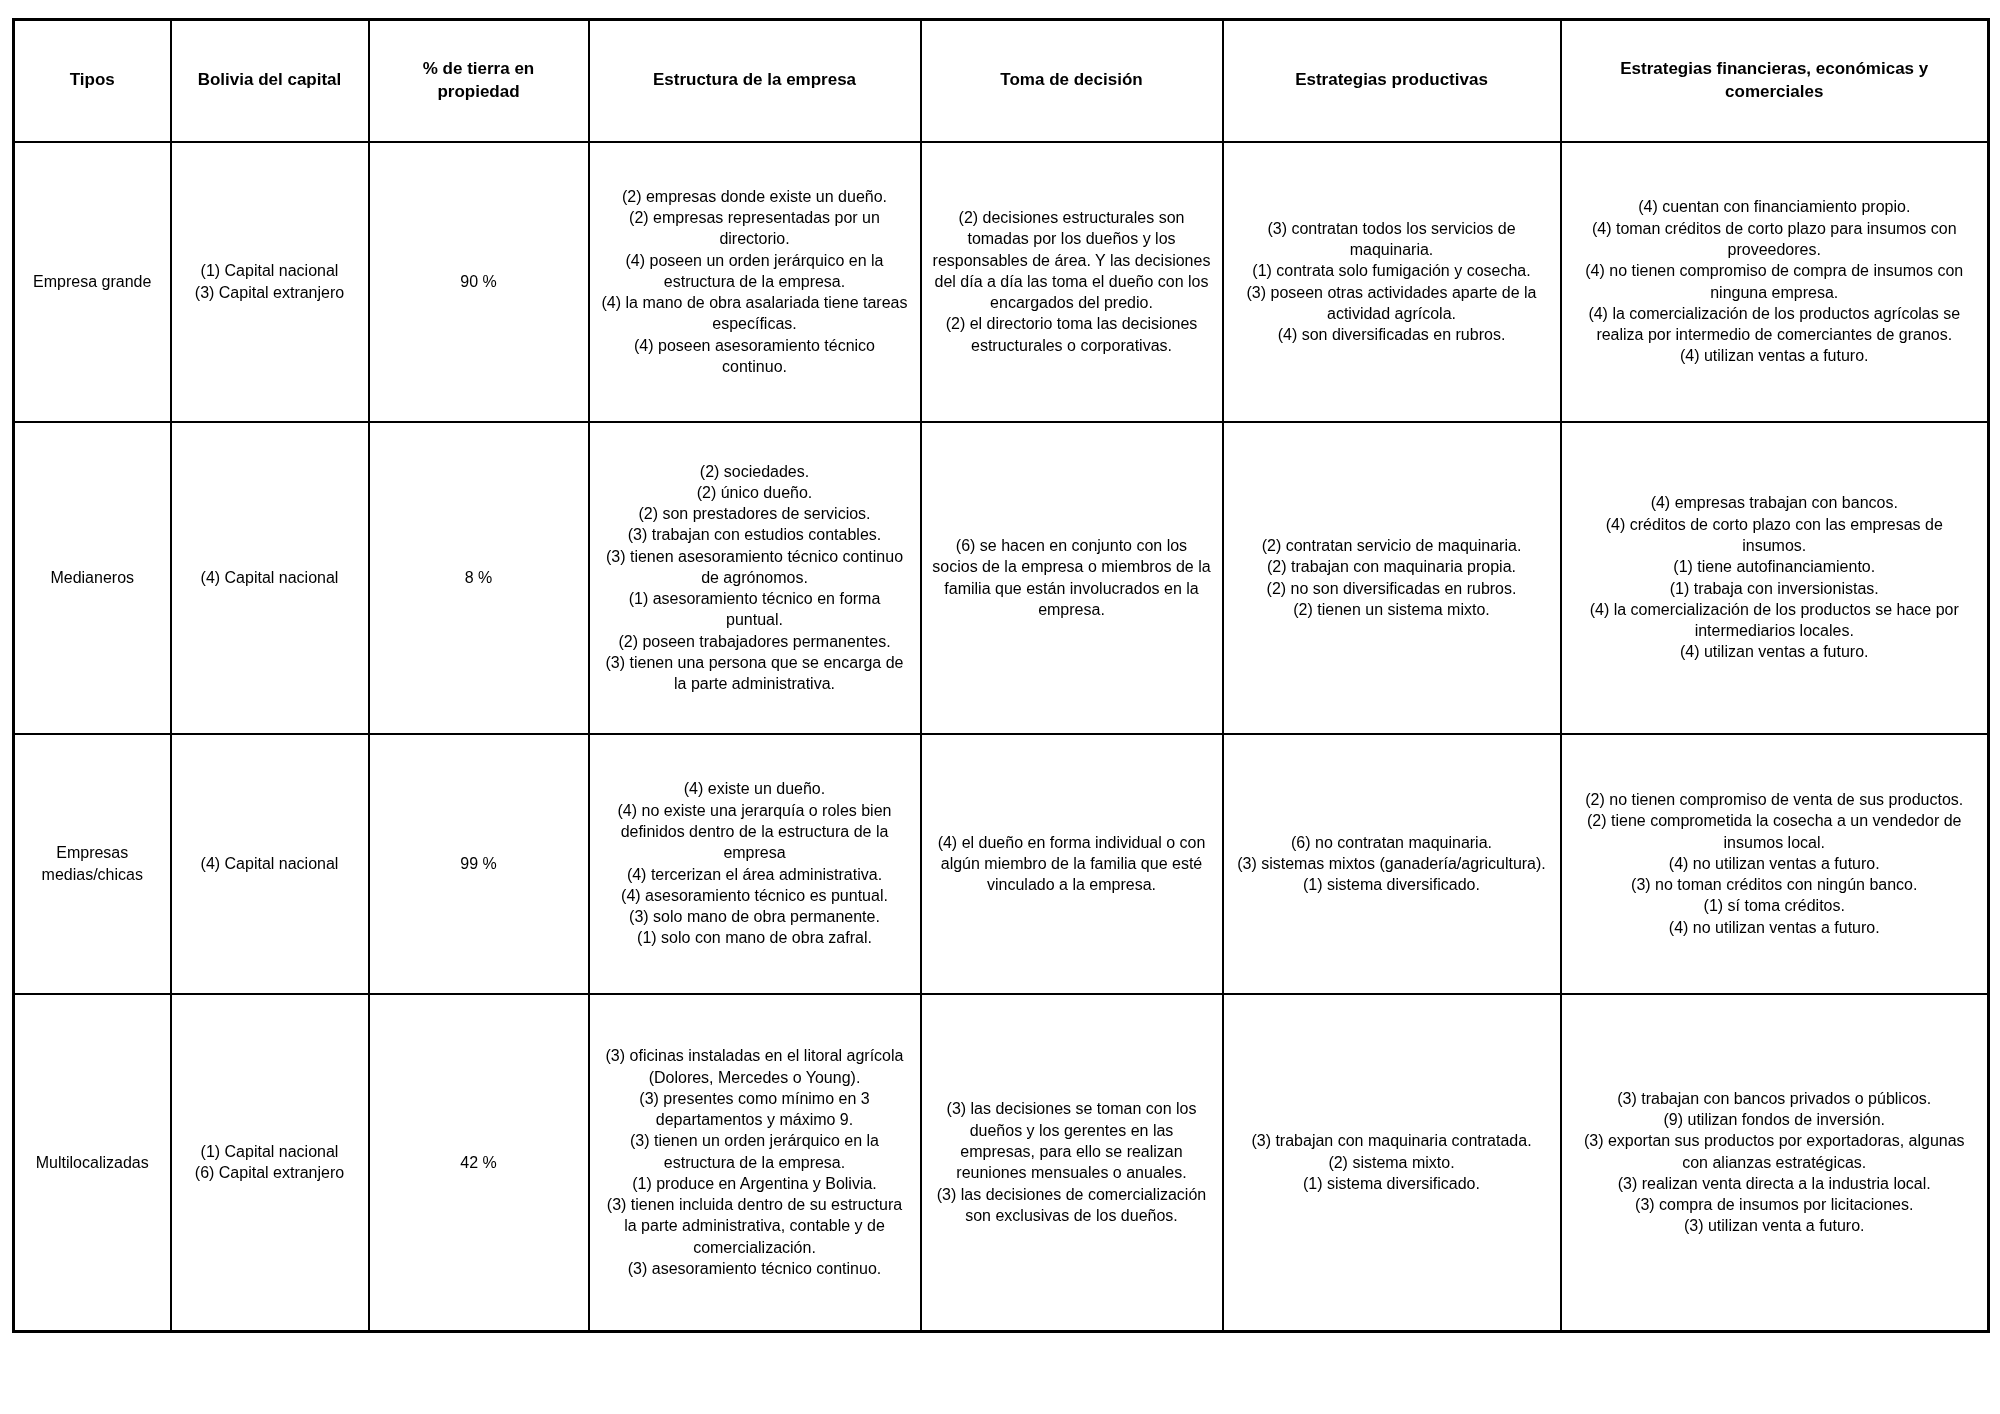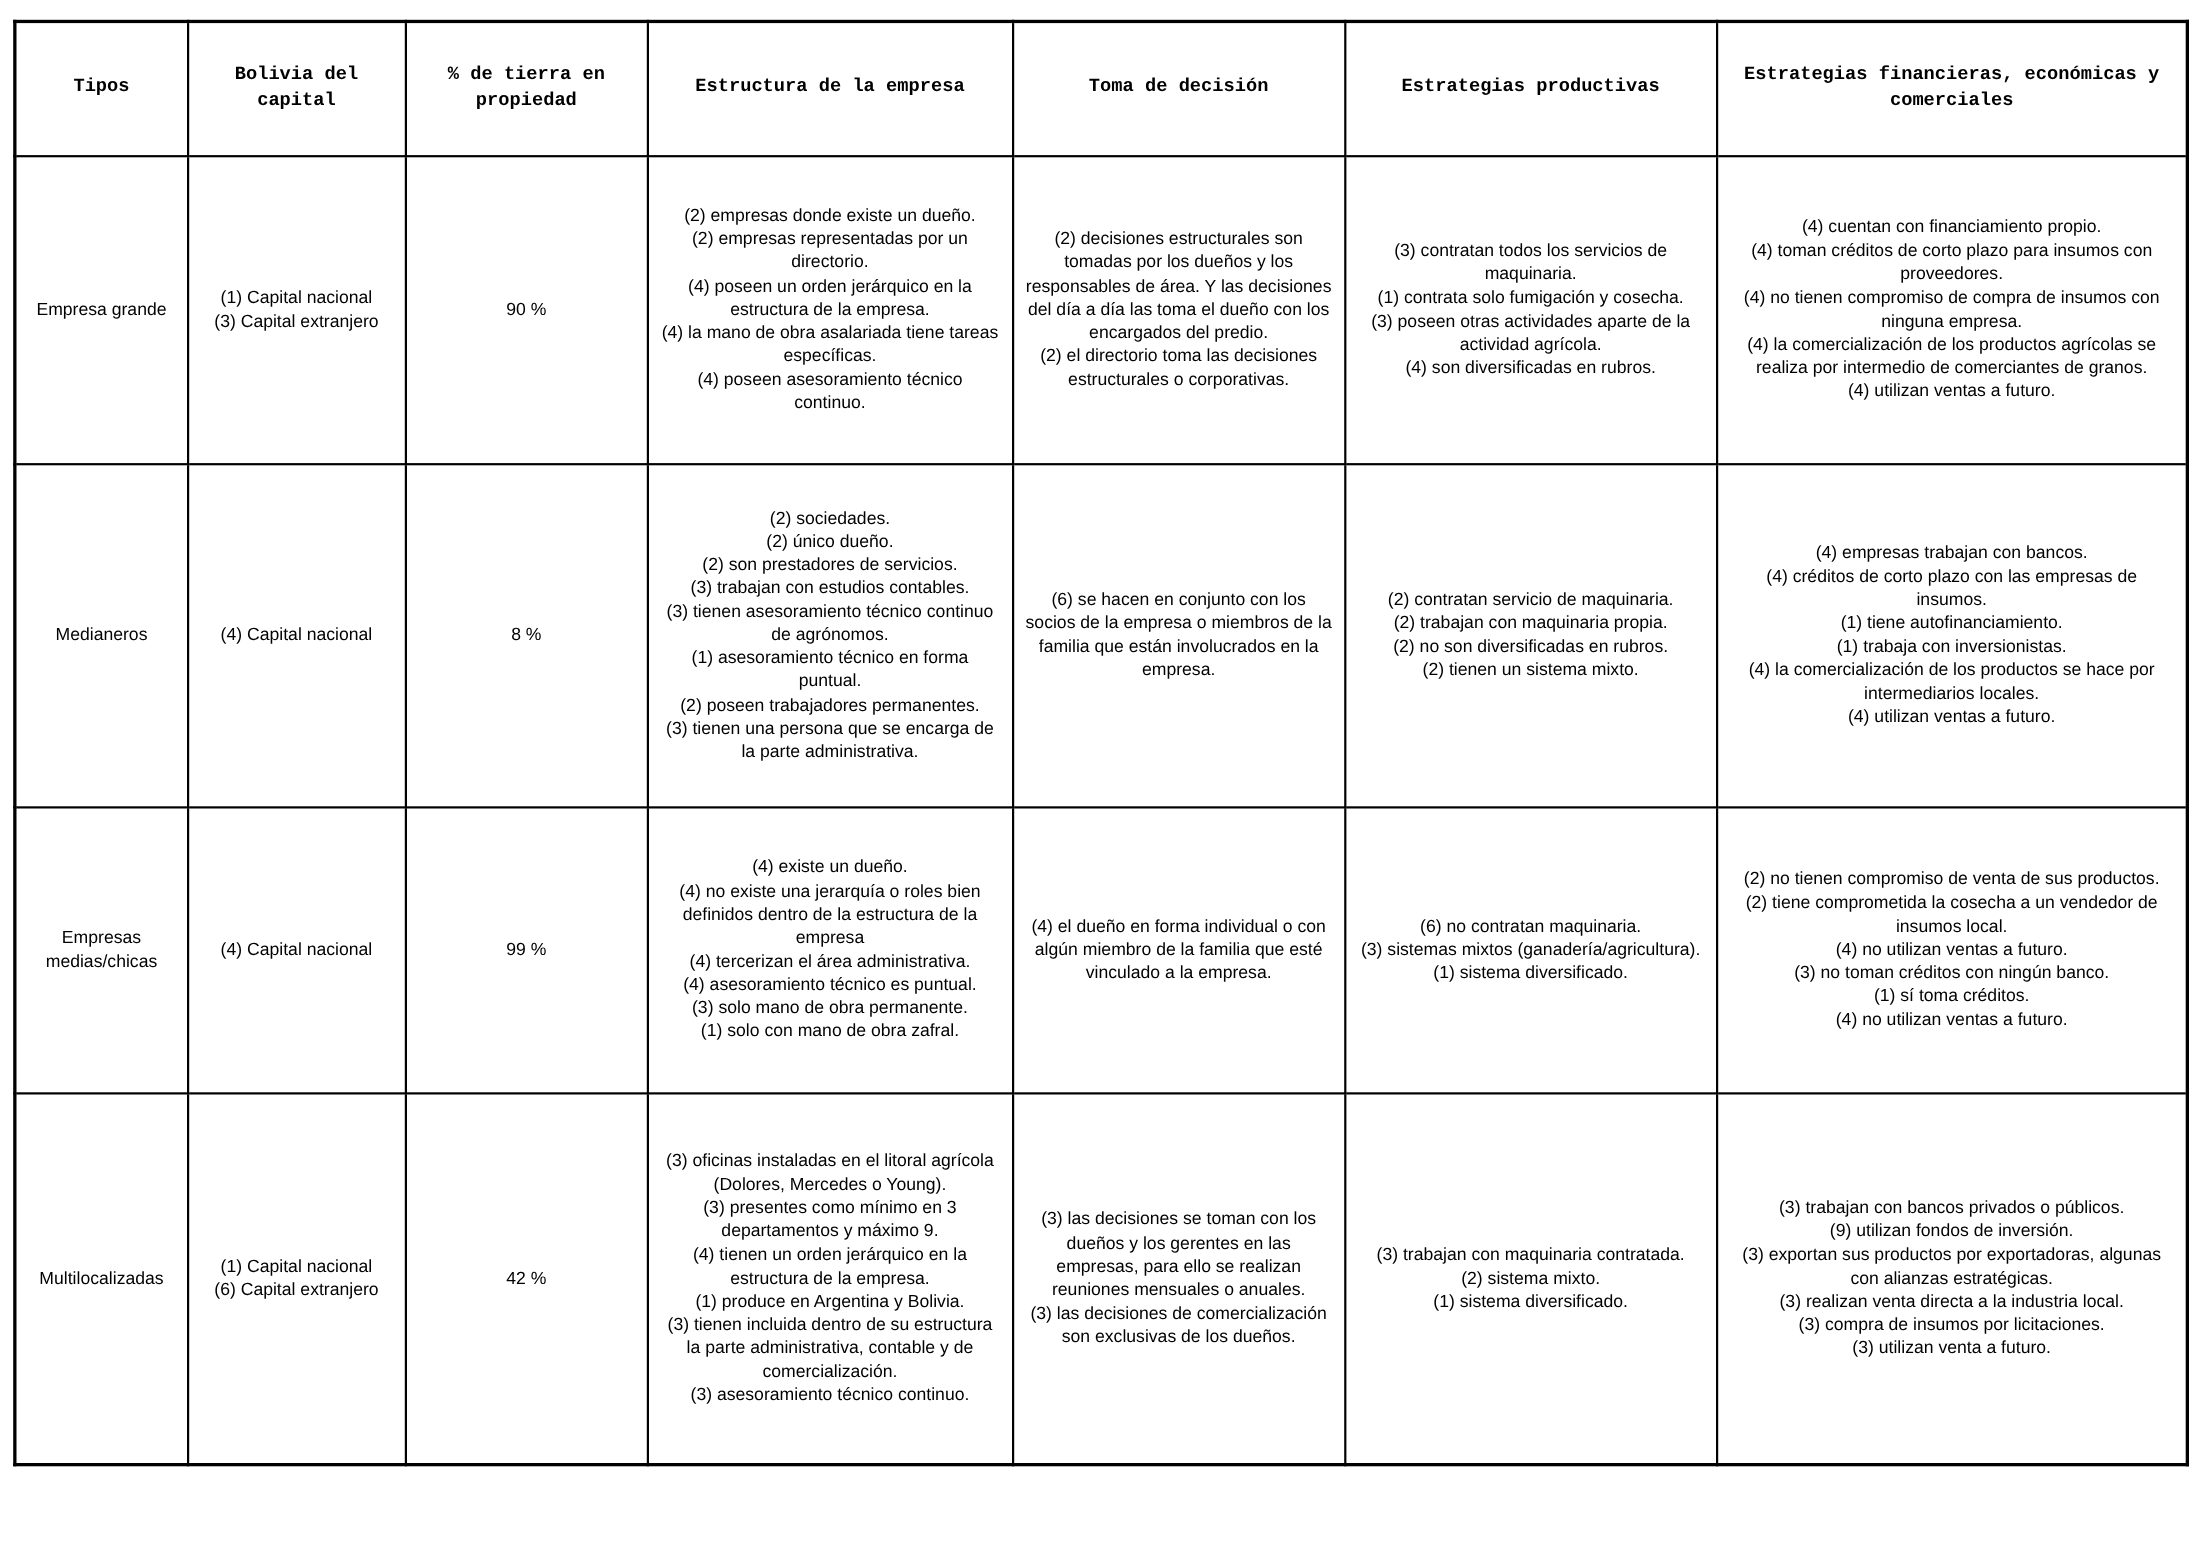--- a/index.html
+++ b/index.html
@@ -33,21 +33,21 @@
   table.typology th {
     font-size: 17px;
     font-weight: bold;
     line-height: 1.35;
   }
   table.typology td {
     font-size: 16px;
     line-height: 1.33;
     font-weight: normal;
   }
-  thead tr { height: 122px; font-family: Liberation Mono, monospace; }
+  thead tr { height: 122px; }
   tr.r0 { height: 280px; }
   tr.r1 { height: 312px; }
   tr.r2 { height: 260px; }
   tr.r3 { height: 338px; }
   td[data-bind-list] div { margin: 0; }
 </style>
 </head>
 <body>
 
 <table class="typology">
@@ -172,21 +172,21 @@
     <tr class="r3">
       <td data-bind="table.rows.3.tipo">Multilocalizadas</td>
       <td data-bind-list="table.rows.3.origen">
           <div>(1) Capital nacional</div>
           <div>(6) Capital extranjero</div>
         </td>
       <td data-bind="table.rows.3.tierra">42 %</td>
       <td data-bind-list="table.rows.3.estructura">
           <div>(3) oficinas instaladas en el litoral agrícola (Dolores, Mercedes o Young).</div>
           <div>(3) presentes como mínimo en 3 departamentos y máximo 9.</div>
-          <div>(4) tienen un orden jerárquico en la estructura de la empresa.</div>
+          <div>(3) tienen un orden jerárquico en la estructura de la empresa.</div>
           <div>(1) produce en Argentina y Bolivia.</div>
           <div>(3) tienen incluida dentro de su estructura la parte administrativa, contable y de comercialización.</div>
           <div>(3) asesoramiento técnico continuo.</div>
         </td>
       <td data-bind-list="table.rows.3.decision">
           <div>(3) las decisiones se toman con los dueños y los gerentes en las empresas, para ello se realizan reuniones mensuales o anuales.</div>
           <div>(3) las decisiones de comercialización son exclusivas de los dueños.</div>
         </td>
       <td data-bind-list="table.rows.3.productivas">
           <div>(3) trabajan con maquinaria contratada.</div>

